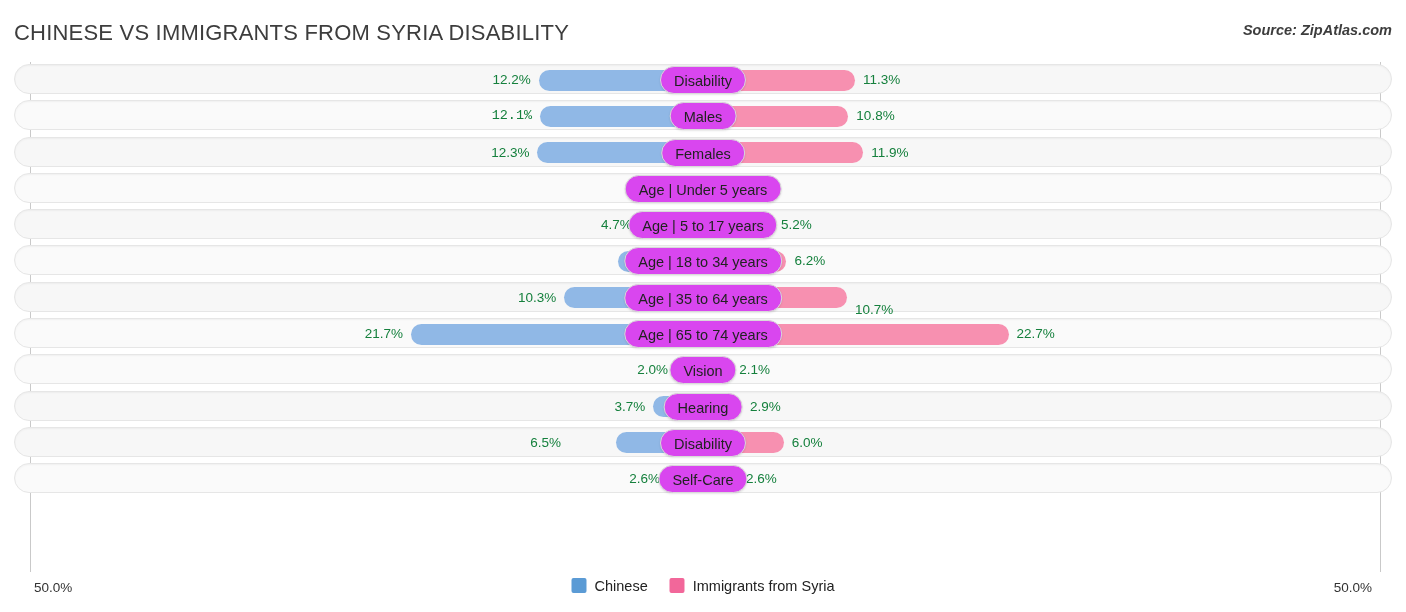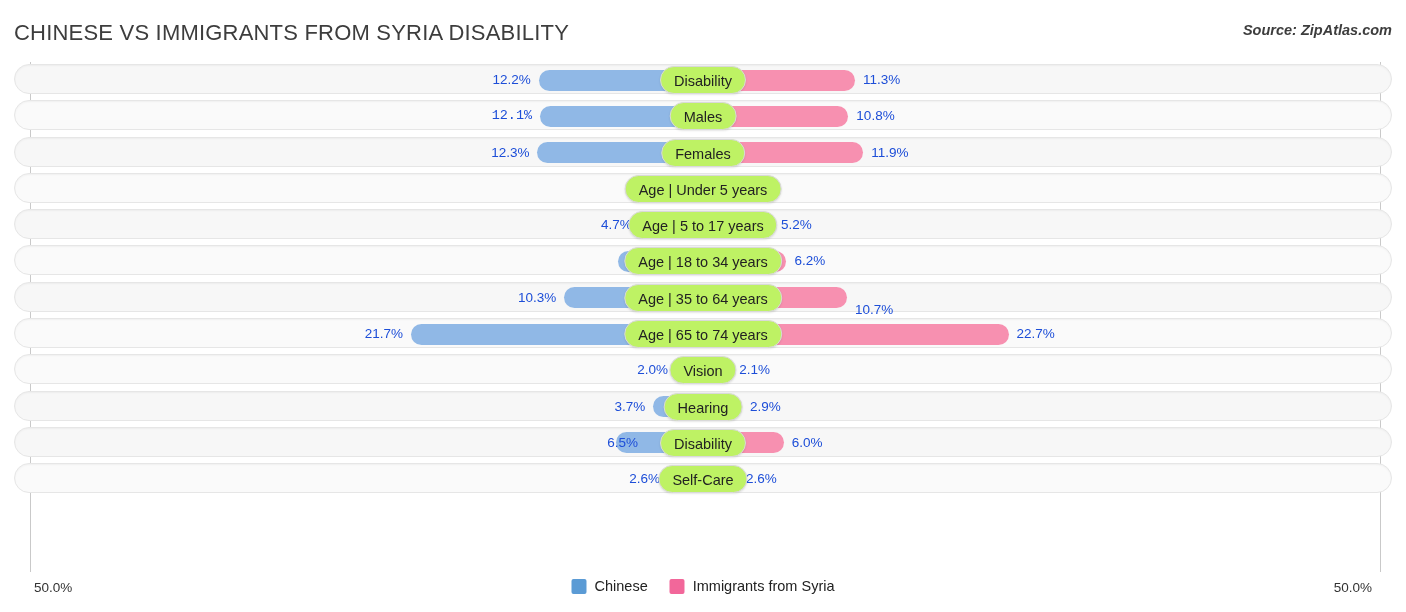--- a/index.html
+++ b/index.html
@@ -110,40 +110,40 @@
   }
   .row.highlight .bar-left  { background: #5b9bd5; }
   .row.highlight .bar-right { background: #f2679a; }
   .row.highlight .bar-left  { border-radius: 11px 0 0 11px; }
 
   
   .val {
     position: absolute;
     top: 7px;
     font-size: 13.5px;
-    color: #1d4ed8;
+    color: #15803d;
     line-height: 22px;
     white-space: nowrap;
   }
   .val-left  { text-align: right; }
   .val-right { text-align: center; }
   .row.highlight .val {
     color: #ffffff;
   }
 
   
   .pill {
     position: absolute;
     top: 4px;
     left: 50%;
     transform: translateX(-50%);
     height: 28px;
     line-height: 28px;
     padding: 0 13px;
-    background: #bef264;
+    background: #d946ef;
     border: 1px solid #d9d9d9;
     border-radius: 15px;
     font-size: 14.5px;
     color: #222222;
     white-space: nowrap;
     z-index: 3;
     box-shadow: 0 1px 2px rgba(0,0,0,0.10);
     box-sizing: border-box;
   }
 
@@ -174,21 +174,21 @@
     left: 50%;
     top: 4px;
     transform: translateX(-50%);
     display: flex;
     align-items: center;
     gap: 22px;
     white-space: nowrap;
   }
   .legend-item {
     display: flex;
-    align-items: flex-end;
+    align-items: flex-start;
     gap: 8px;
   }
   .swatch {
     width: 15px;
     height: 15px;
     border-radius: 2px;
     display: inline-block;
   }
   .legend-label {
     font-size: 14.5px;
@@ -286,21 +286,21 @@
           <div class="bar bar-left" style="left: 653.198px; width: 49.802px;"></div>
           <div class="bar bar-right" style="left: 703px; width: 39.034px;"></div>
           <div class="val val-left" style="right: 760.802px;">3.7%</div>
           <div class="val val-right" style="left: 750.034px;">2.9%</div>
           <div class="pill">Hearing</div>
         </div>
         <div class="row">
           <div class="track"></div>
           <div class="bar bar-left" style="left: 615.51px; width: 87.49px;"></div>
           <div class="bar bar-right" style="left: 703px; width: 80.76px;"></div>
-          <div class="val val-left" style="right: 768px; margin-left: 15px;">6.5%</div>
+          <div class="val val-left" style="right: 845px; margin-left: 15px;">6.5%</div>
           <div class="val val-right" style="left: 791.76px;">6.0%</div>
           <div class="pill">Disability</div>
         </div>
         <div class="row alt">
           <div class="track"></div>
           <div class="bar bar-left" style="left: 668.004px; width: 34.996px;"></div>
           <div class="bar bar-right" style="left: 703px; width: 34.996px;"></div>
           <div class="val val-left" style="right: 745.996px;">2.6%</div>
           <div class="val val-right" style="left: 745.996px;">2.6%</div>
           <div class="pill">Self-Care</div>

